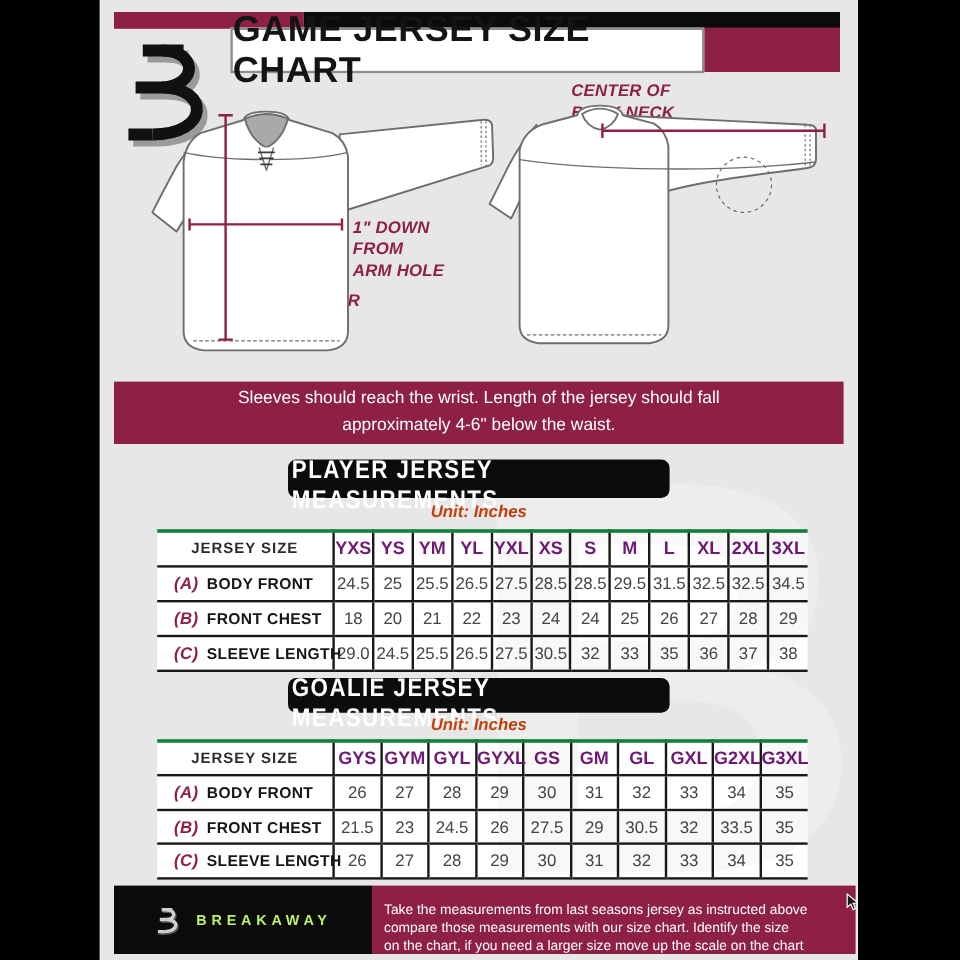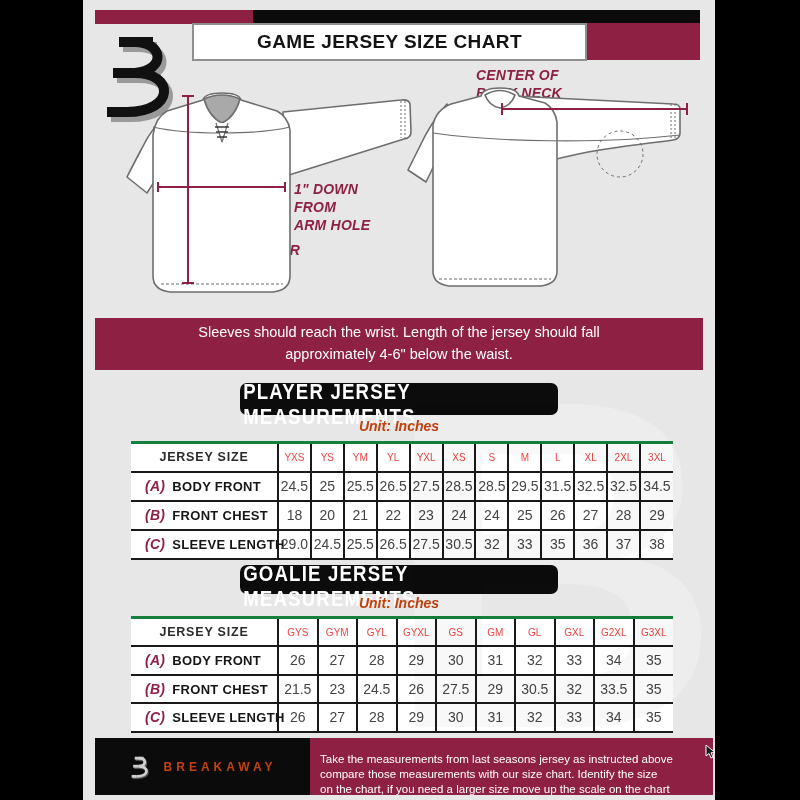--- a/index.html
+++ b/index.html
@@ -7,21 +7,21 @@
        font-family:"Liberation Sans",sans-serif;}
   .canvas{position:absolute;left:83px;top:0;width:632px;height:800px;background:#e7e7e7;overflow:hidden;}
   .abs{position:absolute;}
 
   
   .topbar{position:absolute;top:10px;left:12px;width:605px;height:14px;display:flex;}
   .topbar .m{width:158px;height:100%;background:#8e2143;}
   .topbar .k{flex:1;height:100%;background:#0b0b0b;}
   .titlebox{position:absolute;top:23px;left:109px;width:395px;height:38px;background:#fff;
             border:2px solid #8f8f8f;box-sizing:border-box;display:flex;align-items:center;justify-content:center;}
-  .titlebox span{font-size:19px;font-weight:bold;color:#141414;letter-spacing:.4px;}
+  .titlebox span{font-size:30px;font-weight:bold;color:#141414;letter-spacing:.4px;}
   .hblock{position:absolute;top:23px;left:504px;width:113px;height:37px;background:#8e2143;}
   .logo{position:absolute;top:26px;left:14px;width:100px;height:100px;}
 
   
   .mlabel{position:absolute;color:#8e2143;font-style:italic;font-weight:bold;font-size:14px;
           line-height:1.3;white-space:pre-line;letter-spacing:.2px;}
   .mkey{position:absolute;color:#8e2143;font-weight:bold;font-size:14px;font-style:italic;}
 
   
   .banner{position:absolute;top:318px;left:12px;width:608px;height:52px;background:#8e2143;
@@ -34,33 +34,33 @@
   .pill span{display:inline-block;font-weight:bold;font-size:19px;letter-spacing:1.2px;transform:scale(.98,1.12);}
   .unit{position:absolute;width:100%;text-align:center;font-size:14px;font-style:italic;
         font-weight:bold;color:#c2410c;}
 
   
   table.size{position:absolute;left:48px;width:542px;border-collapse:collapse;table-layout:fixed;
              border-top:3px solid #15803d;background:transparent;z-index:2;}
   table.size th,table.size td{border-bottom:2px solid #191919;border-left:2px solid #191919;
              padding:0;text-align:center;background:#fff;}
   table.size th:first-child,table.size td:first-child{border-left:none;}
-  table.size th{font-size:10px;font-weight:normal;color:#ef4444;}
+  table.size th{font-size:15px;font-weight:bold;color:#701a75;}
   table.size th.lab{font-size:12.5px;font-weight:600;letter-spacing:.8px;color:#2b2b2b;}
   table.size td{font-size:14px;font-weight:500;color:#454545;}
   table.size td.rowlab{text-align:left;padding-left:14px;font-size:13px;font-weight:600;color:#161616;
              letter-spacing:.3px;white-space:nowrap;margin-left:47px;}
   table.size td.rowlab b{color:#8e2143;font-size:14px;margin-right:7px;font-style:italic;}
   #playerTable tr{height:29px;}
   #goalieTable tr{height:28.5px;}
 
   
   .foot-black{position:absolute;top:738px;left:12px;width:215px;height:57px;background:#0b0b0b;
               display:flex;align-items:center;justify-content:center;gap:9px;}
-  .foot-black .brand{color:#c2410c;font-size:12px;font-weight:bold;letter-spacing:4px;}
+  .foot-black .brand{color:#bef264;font-size:12px;font-weight:bold;letter-spacing:4px;}
   .foot-maroon{position:absolute;top:738px;left:227px;width:403px;height:57px;background:#8e2143;
                box-sizing:border-box;color:#fff;font-size:11.5px;line-height:1.32;
                padding:14px 10px;white-space:pre-line;}
   
   .wm{position:absolute;left:300px;top:330px;font-size:470px;font-weight:bold;line-height:1;
       color:rgba(255,255,255,.55);z-index:0;pointer-events:none;user-select:none;}
   .wm2{position:absolute;left:300px;top:330px;font-size:470px;font-weight:bold;line-height:1;
       color:rgba(0,0,0,.028);z-index:9;pointer-events:none;user-select:none;}
   .cursor{position:absolute;left:622px;top:744px;z-index:10;}
   svg{display:block;}

